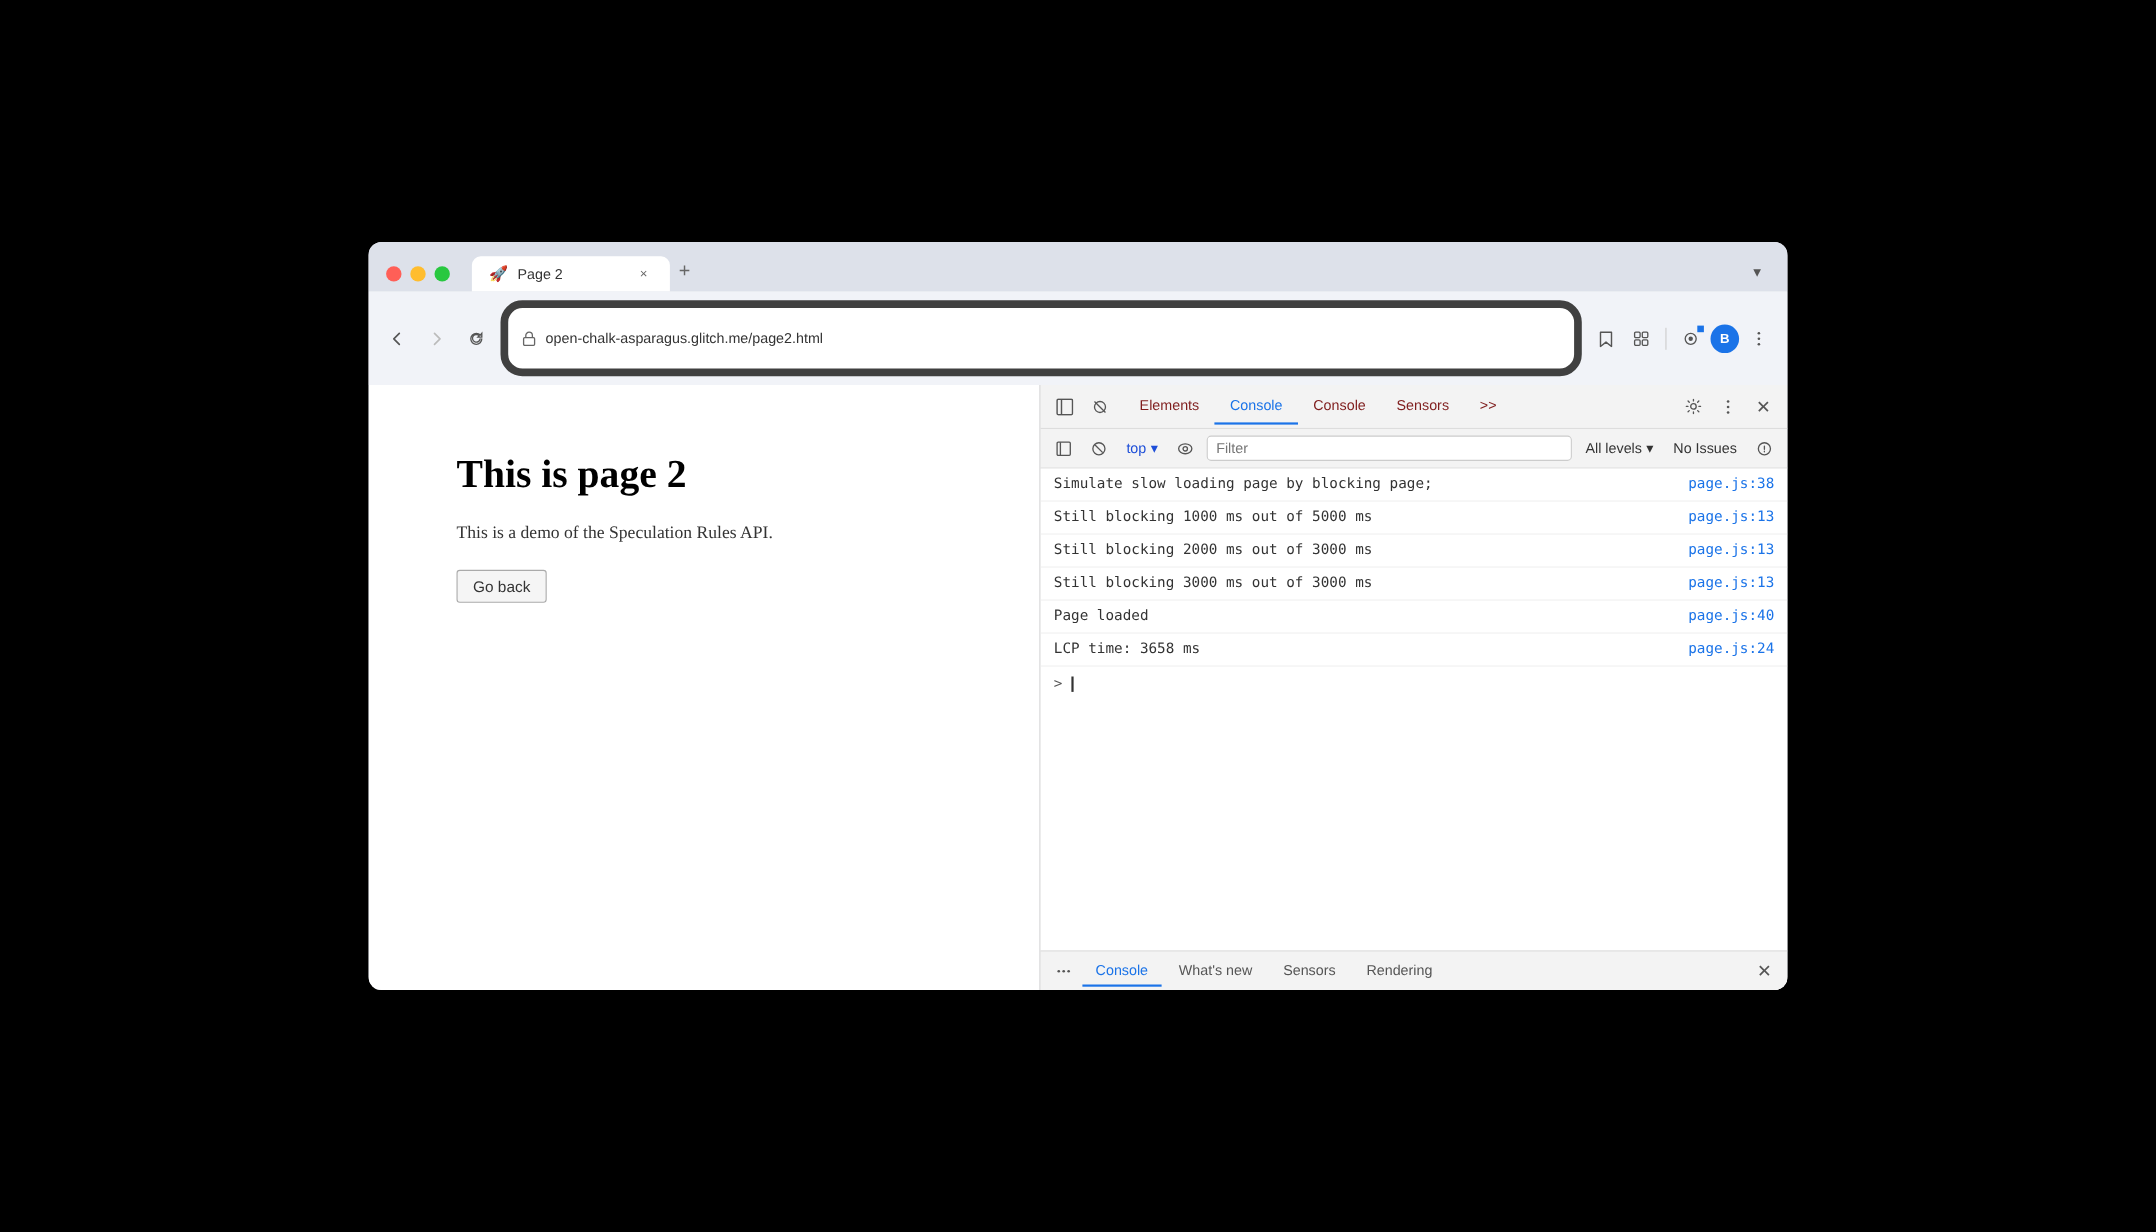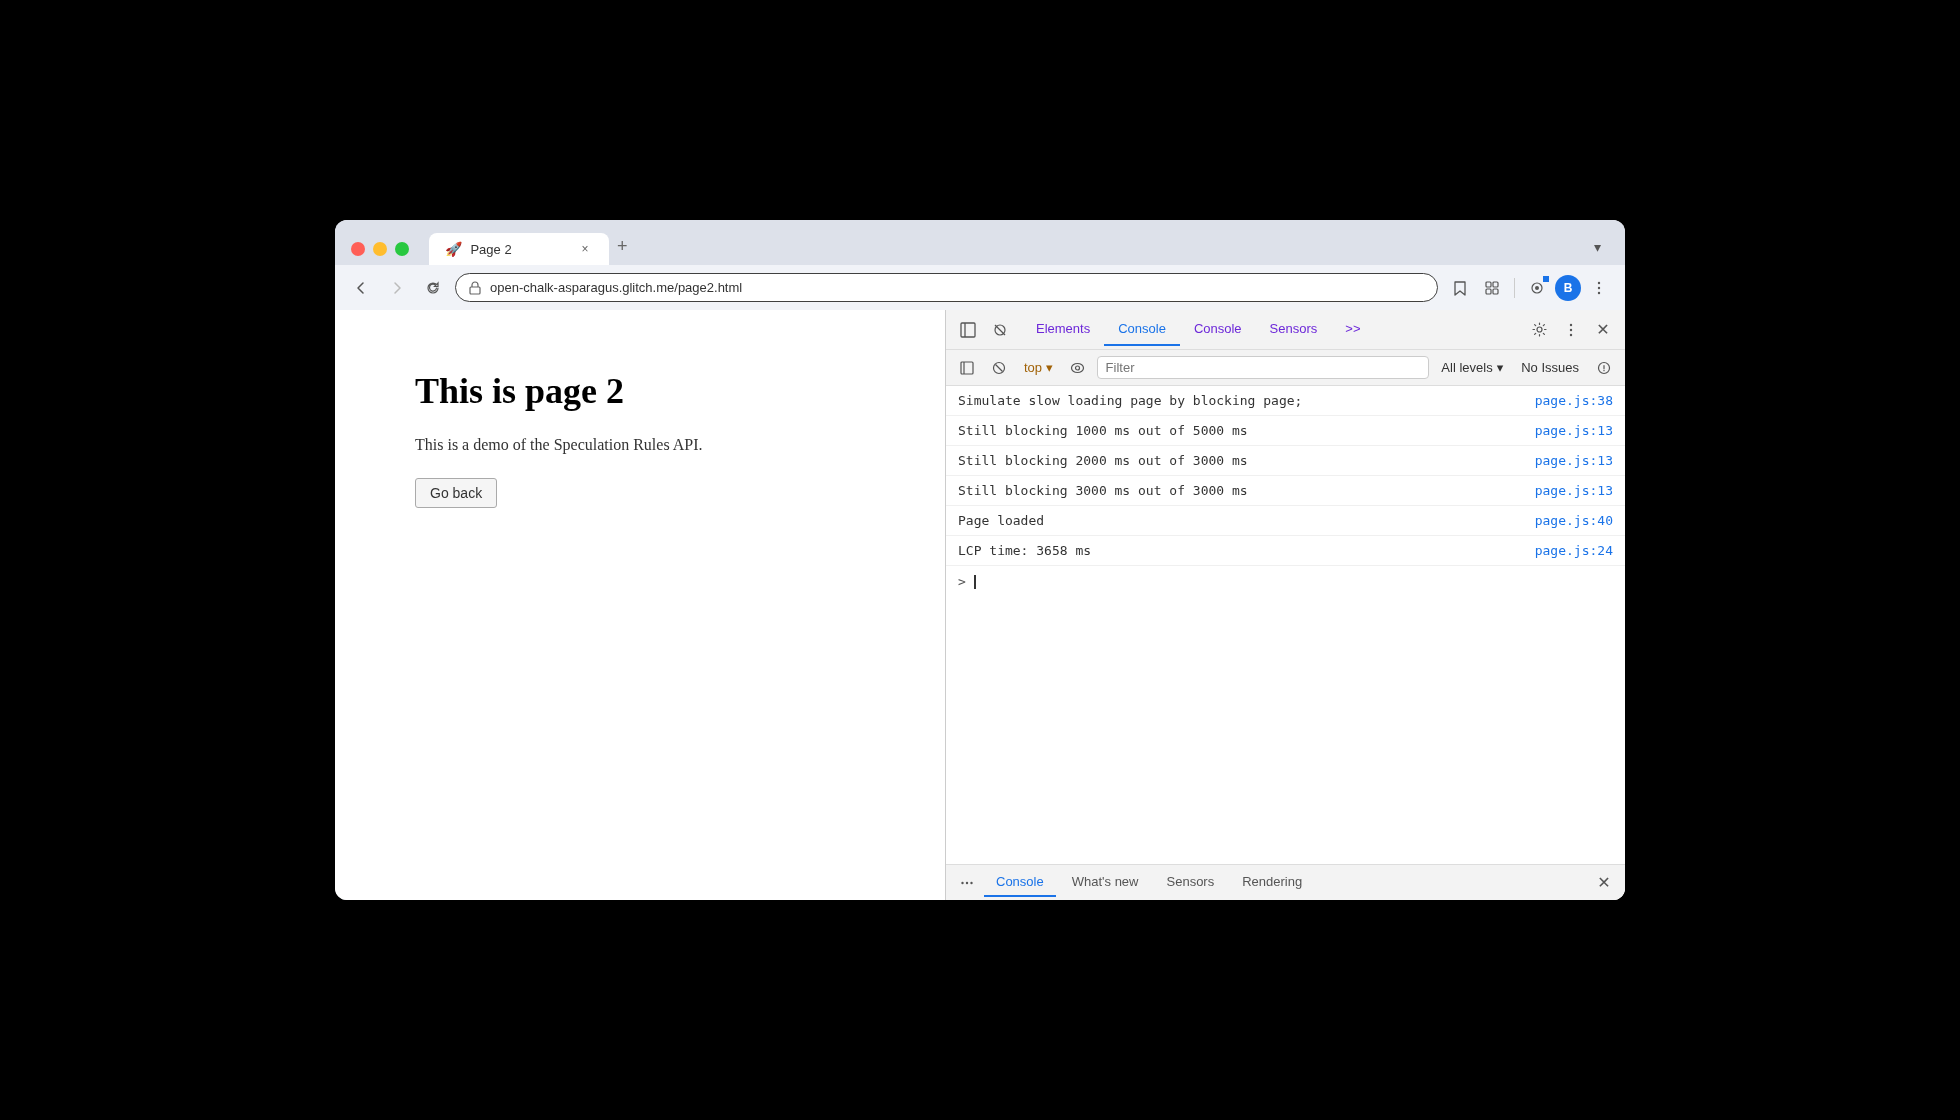--- a/index.html
+++ b/index.html
@@ -133,27 +133,27 @@
       align-items: center;
       justify-content: center;
       border-radius: 50%;
     }
     .nav-btn.disabled { color: #bbb; cursor: default; }
 
     .address-bar {
       flex: 1;
       background: #fff;
       border-radius: 20px;
-      padding: 6px 12px;
+      padding: 20px 12px;
       display: flex;
       align-items: center;
       gap: 8px;
       font-size: 13px;
       color: #333;
-      border: 1px solid #404040;
+      border: 7px solid #404040;
     }
 
     .address-icon {
       color: #666;
       font-size: 12px;
     }
 
     .address-text {
       flex: 1;
     }
@@ -278,21 +278,21 @@
     .dt-tabs {
       display: flex;
       align-items: center;
       gap: 0;
       margin-left: 4px;
     }
 
     .dt-tab {
       padding: 8px 14px;
       font-size: 13px;
-      color: #6d28d9;
+      color: #7f1d1d;
       cursor: pointer;
       border-bottom: 2px solid transparent;
     }
     .dt-tab.active {
       color: #1a73e8;
       border-bottom: 2px solid #1a73e8;
     }
 
     .dt-topbar-right {
       margin-left: auto;
@@ -325,21 +325,21 @@
       align-items: center;
       justify-content: center;
       border-radius: 4px;
     }
 
     .ct-context {
       display: flex;
       align-items: center;
       gap: 4px;
       font-size: 13px;
-      color: #a16207;
+      color: #1d4ed8;
       cursor: pointer;
       padding: 2px 6px;
       border-radius: 4px;
     }
 
     .ct-filter {
       flex: 1;
       border: 1px solid #ccc;
       border-radius: 4px;
       padding: 3px 8px;

